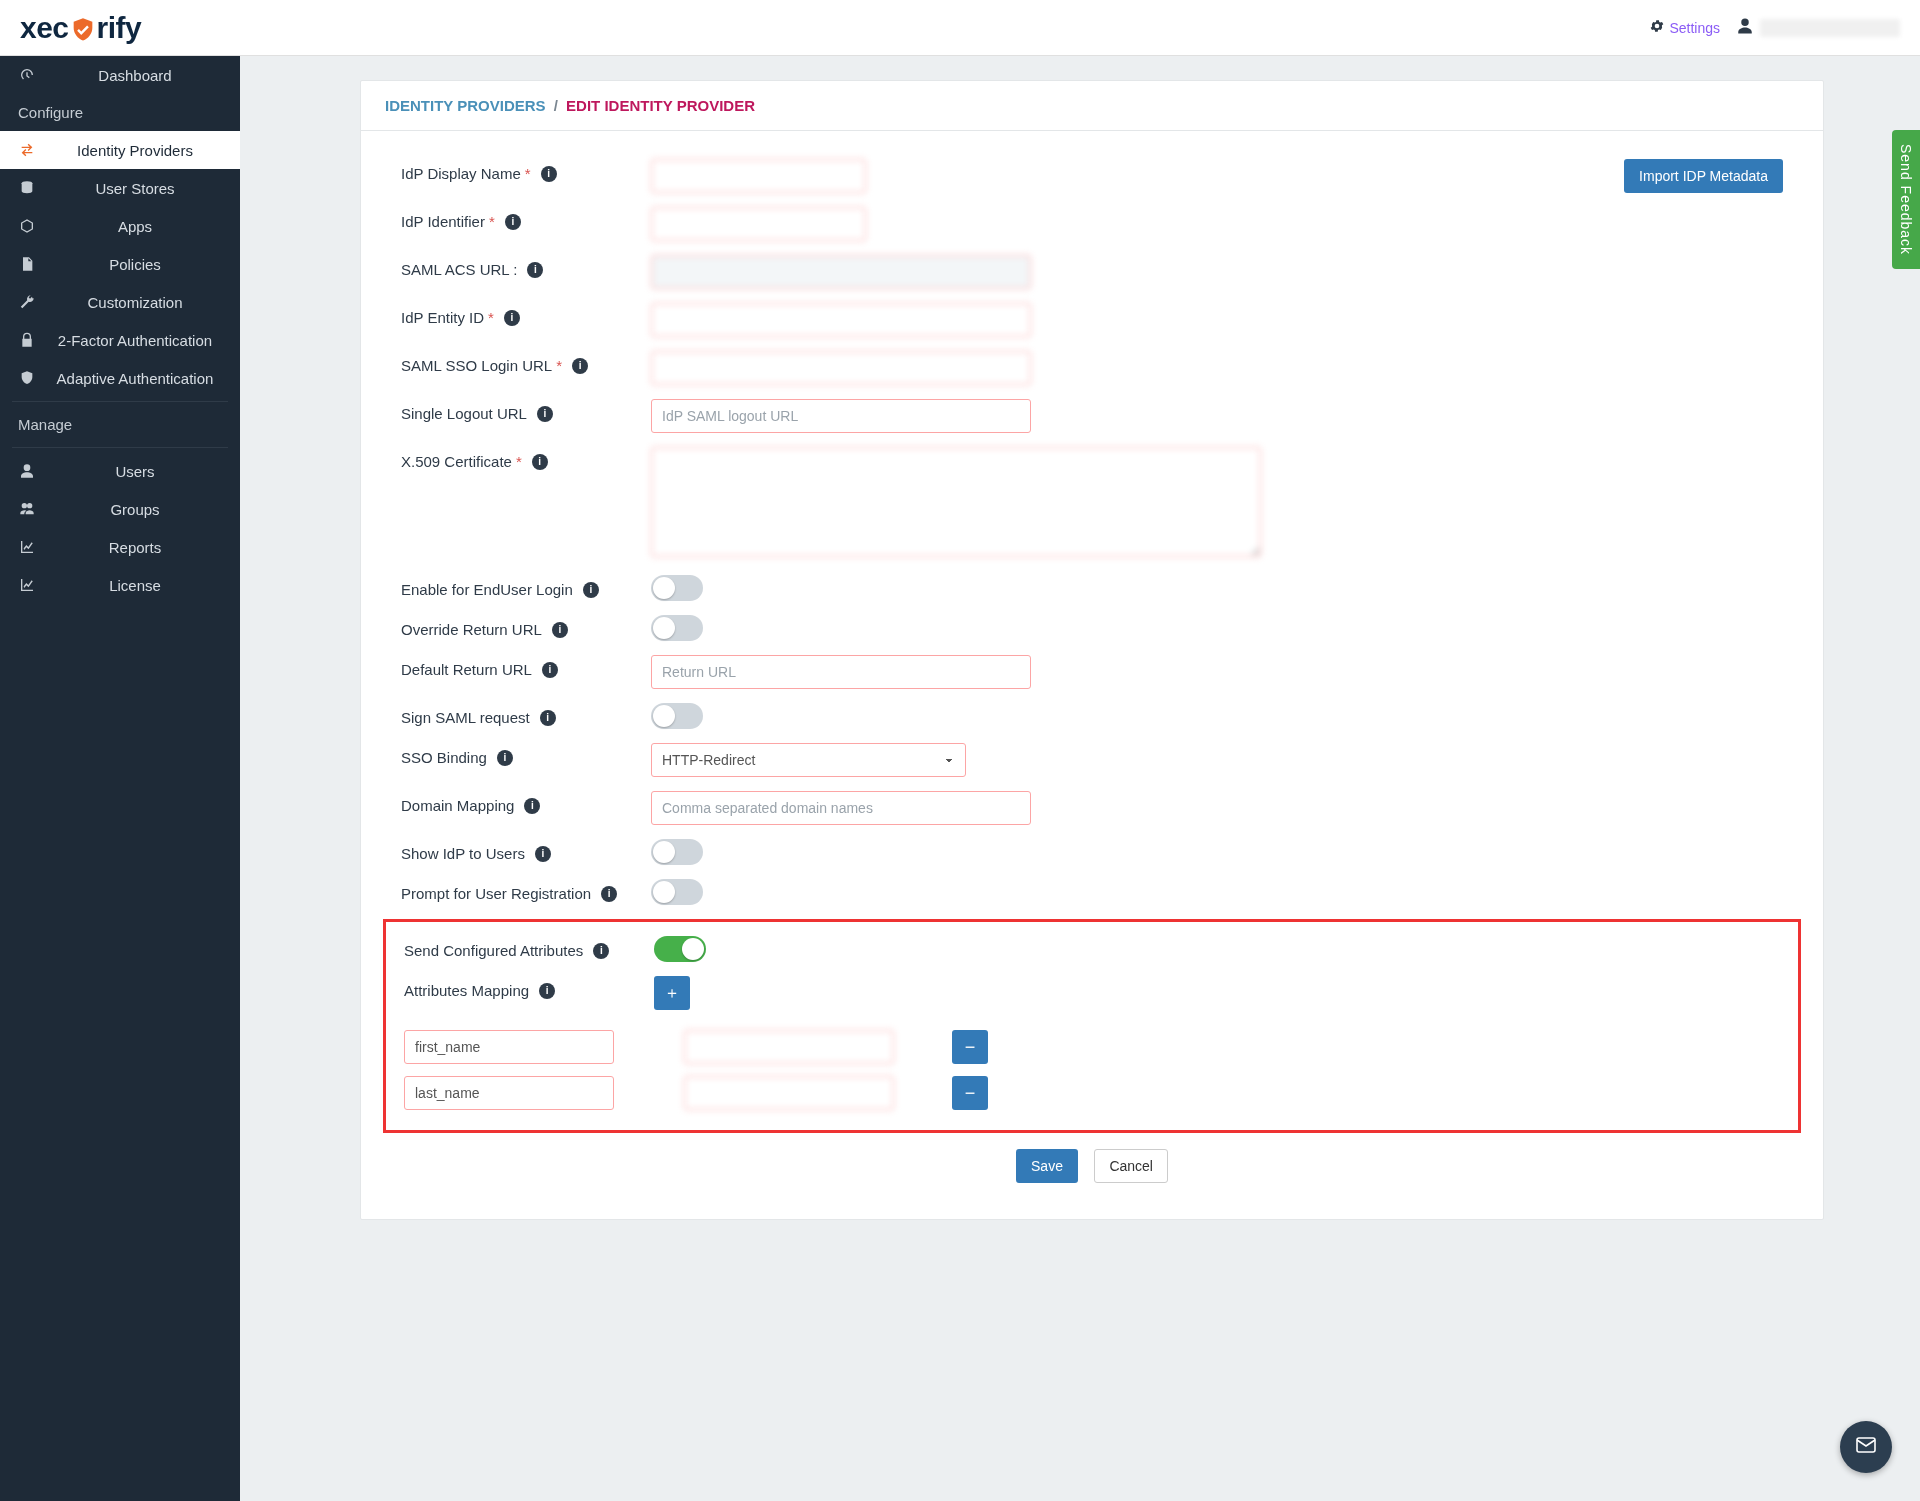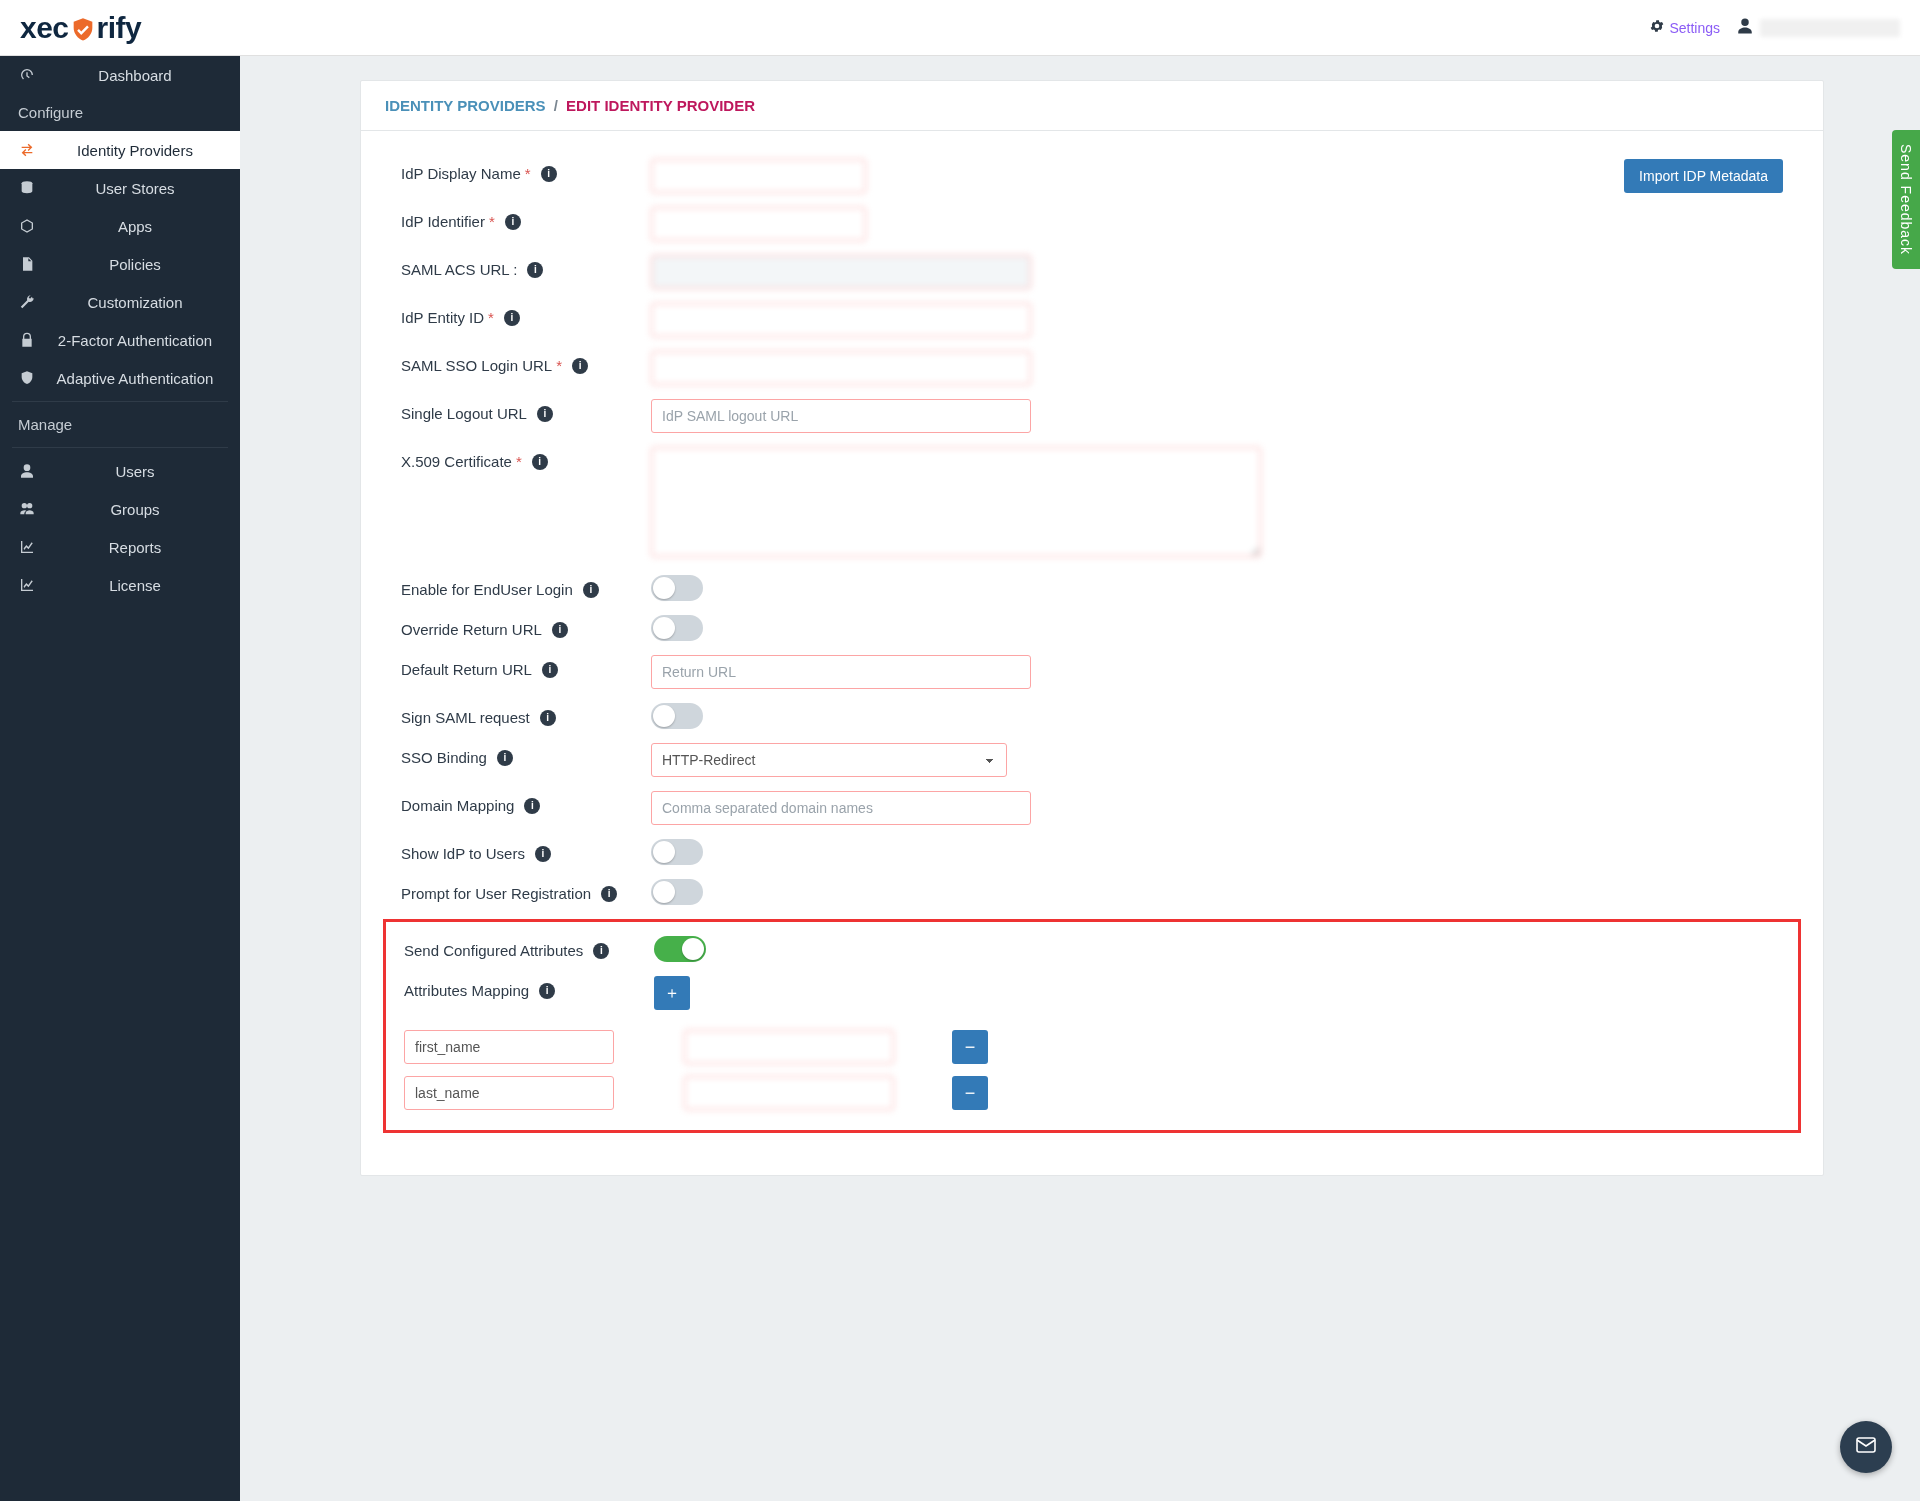--- a/index.html
+++ b/index.html
@@ -49,21 +49,21 @@
   .form-ctrl { flex:1; }
   .blur-input { background:#fff; filter:blur(3px); }
 
   input.txt, textarea.txt, select.sel {
     width:380px; padding:8px 10px; font-size:14px; color:#555;
     border:1px solid #fca5a5; border-radius:3px; background:#fff;
   }
   input.txt.ro { background:#f3f6f8; }
   textarea.txt { width:610px; height:110px; resize:vertical; }
   .txt::placeholder { color:#9aa3ab; }
-  select.sel { width:356px; appearance:none; background-image:linear-gradient(45deg,transparent 50%,#555 50%),linear-gradient(135deg,#555 50%,transparent 50%); background-position:calc(100% - 16px) 15px,calc(100% - 12px) 15px; background-size:4px 4px,4px 4px; background-repeat:no-repeat; }
+  select.sel { width:315px; appearance:none; background-image:linear-gradient(45deg,transparent 50%,#555 50%),linear-gradient(135deg,#555 50%,transparent 50%); background-position:calc(100% - 16px) 15px,calc(100% - 12px) 15px; background-size:4px 4px,4px 4px; background-repeat:no-repeat; }
 
   
   .toggle { position:relative; width:52px; height:26px; border-radius:26px; background:#cfd6dc; cursor:pointer; }
   .toggle .knob { position:absolute; top:2px; left:2px; width:22px; height:22px; border-radius:50%; background:#fff; box-shadow:0 1px 2px rgba(0,0,0,.25); transition:left .15s; }
   .toggle.on { background:#46b04a; }
   .toggle.on .knob { left:28px; }
 
   .btn { display:inline-flex; align-items:center; justify-content:center; padding:8px 14px; font-size:14px; border-radius:3px; border:1px solid transparent; cursor:pointer; }
   .btn-primary { background:#337ab7; color:#fff; }
   .btn-default { background:#fff; color:#333; border-color:#ccc; }
@@ -441,20 +441,24 @@
                 <div style="width:30px"></div>
                 <input class="txt mapval blur-input" type="text" value="" style="">
                 <div style="width:18px"></div>
                 <button class="btn btn-minus">
                   <span>−</span>
                 </button>
               </div>
             </div>
         </div>
 
+        <div class="save-row">
+          <button class="btn btn-primary">Save</button>
+          <button class="btn btn-default">Cancel</button>
+        </div>
 
       </div>
     </div>
   </div>
 </div>
 
 <div class="feedback-tab">Send Feedback</div>
 
 <div class="mail-fab">
   <span>

